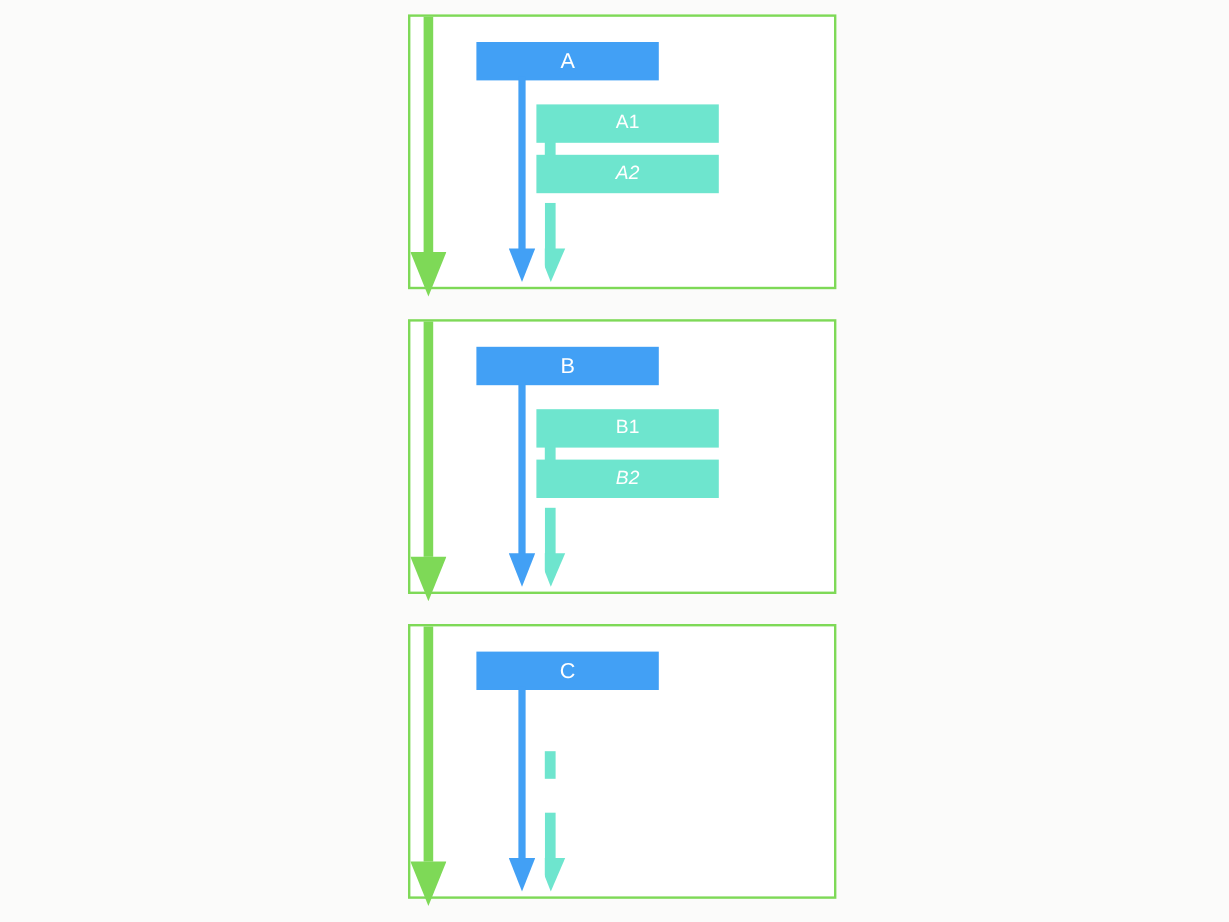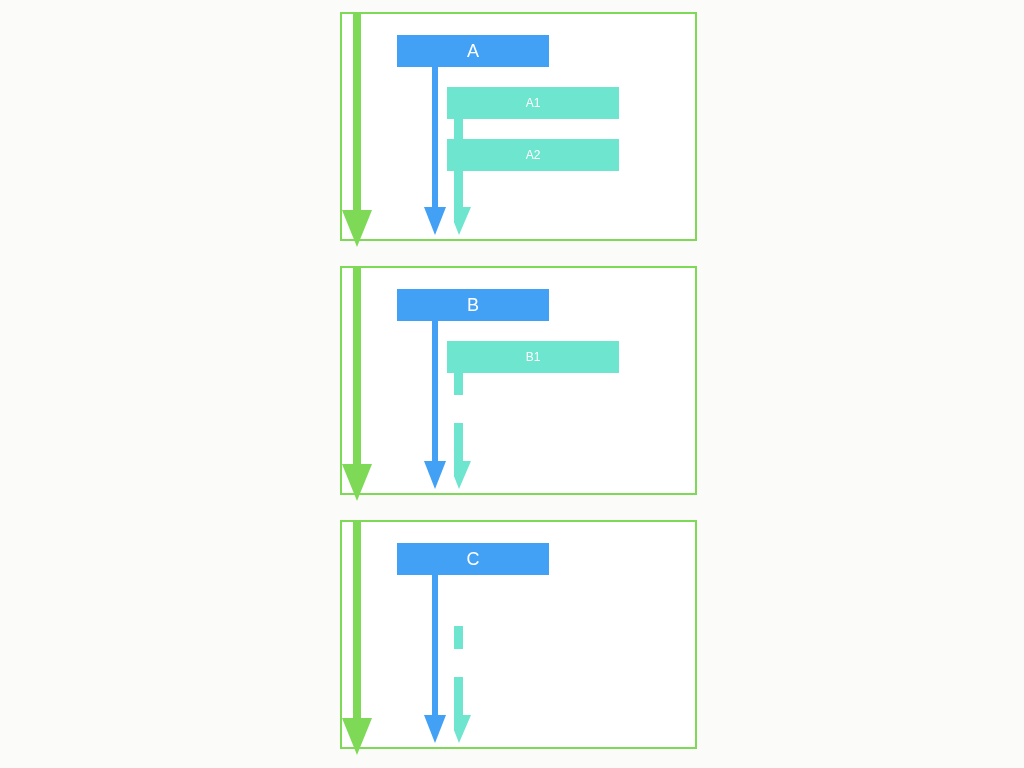--- a/index.html
+++ b/index.html
@@ -65,30 +65,30 @@
     top: 50px;
     width: 22px;
     height: 172px;
     pointer-events: none;
   }
 
   
   .node-teal {
     position: absolute;
     left: 105px;            
-    width: 172px;
+    width: 152px;
     height: 32px;
     background: #6ee5ce;
     color: #ffffff;
-    font-size: 12px;
+    font-size: 16px;
     line-height: 32px;
     text-align: center;
   }
   .node-teal-1 { top: 73px; }
-  .node-teal-2 { top: 125px; }
+  .node-teal-2 { top: 115px; font-style: italic; }
 
   
   .teal-link {
     position: absolute;
     left: 112px;            
     top: 104px;
     width: 9px;
     height: 23px;
     background: #6ee5ce;
   }
@@ -161,20 +161,23 @@
       <rect x="8" y="0" width="6" height="144" fill="#42a0f5"></rect>
       <polygon points="0,143 22,143 11,171" fill="#42a0f5"></polygon>
     </svg>
 
     <div class="node-teal node-teal-1">
       <span class="node-label">B1</span>
     </div>
 
     <div class="teal-link"></div>
 
+    <div class="node-teal node-teal-2">
+      <span class="node-label">B2</span>
+    </div>
 
     <svg class="teal-flow" viewBox="0 0 22 67">
       <rect x="0" y="0" width="9" height="39" fill="#6ee5ce"></rect>
       <polygon points="-6,38 17,38 5,66" fill="#6ee5ce"></polygon>
     </svg>
   </div>
 
   <div class="block block-3">
 
     <svg class="green-flow" viewBox="0 0 30 235">

